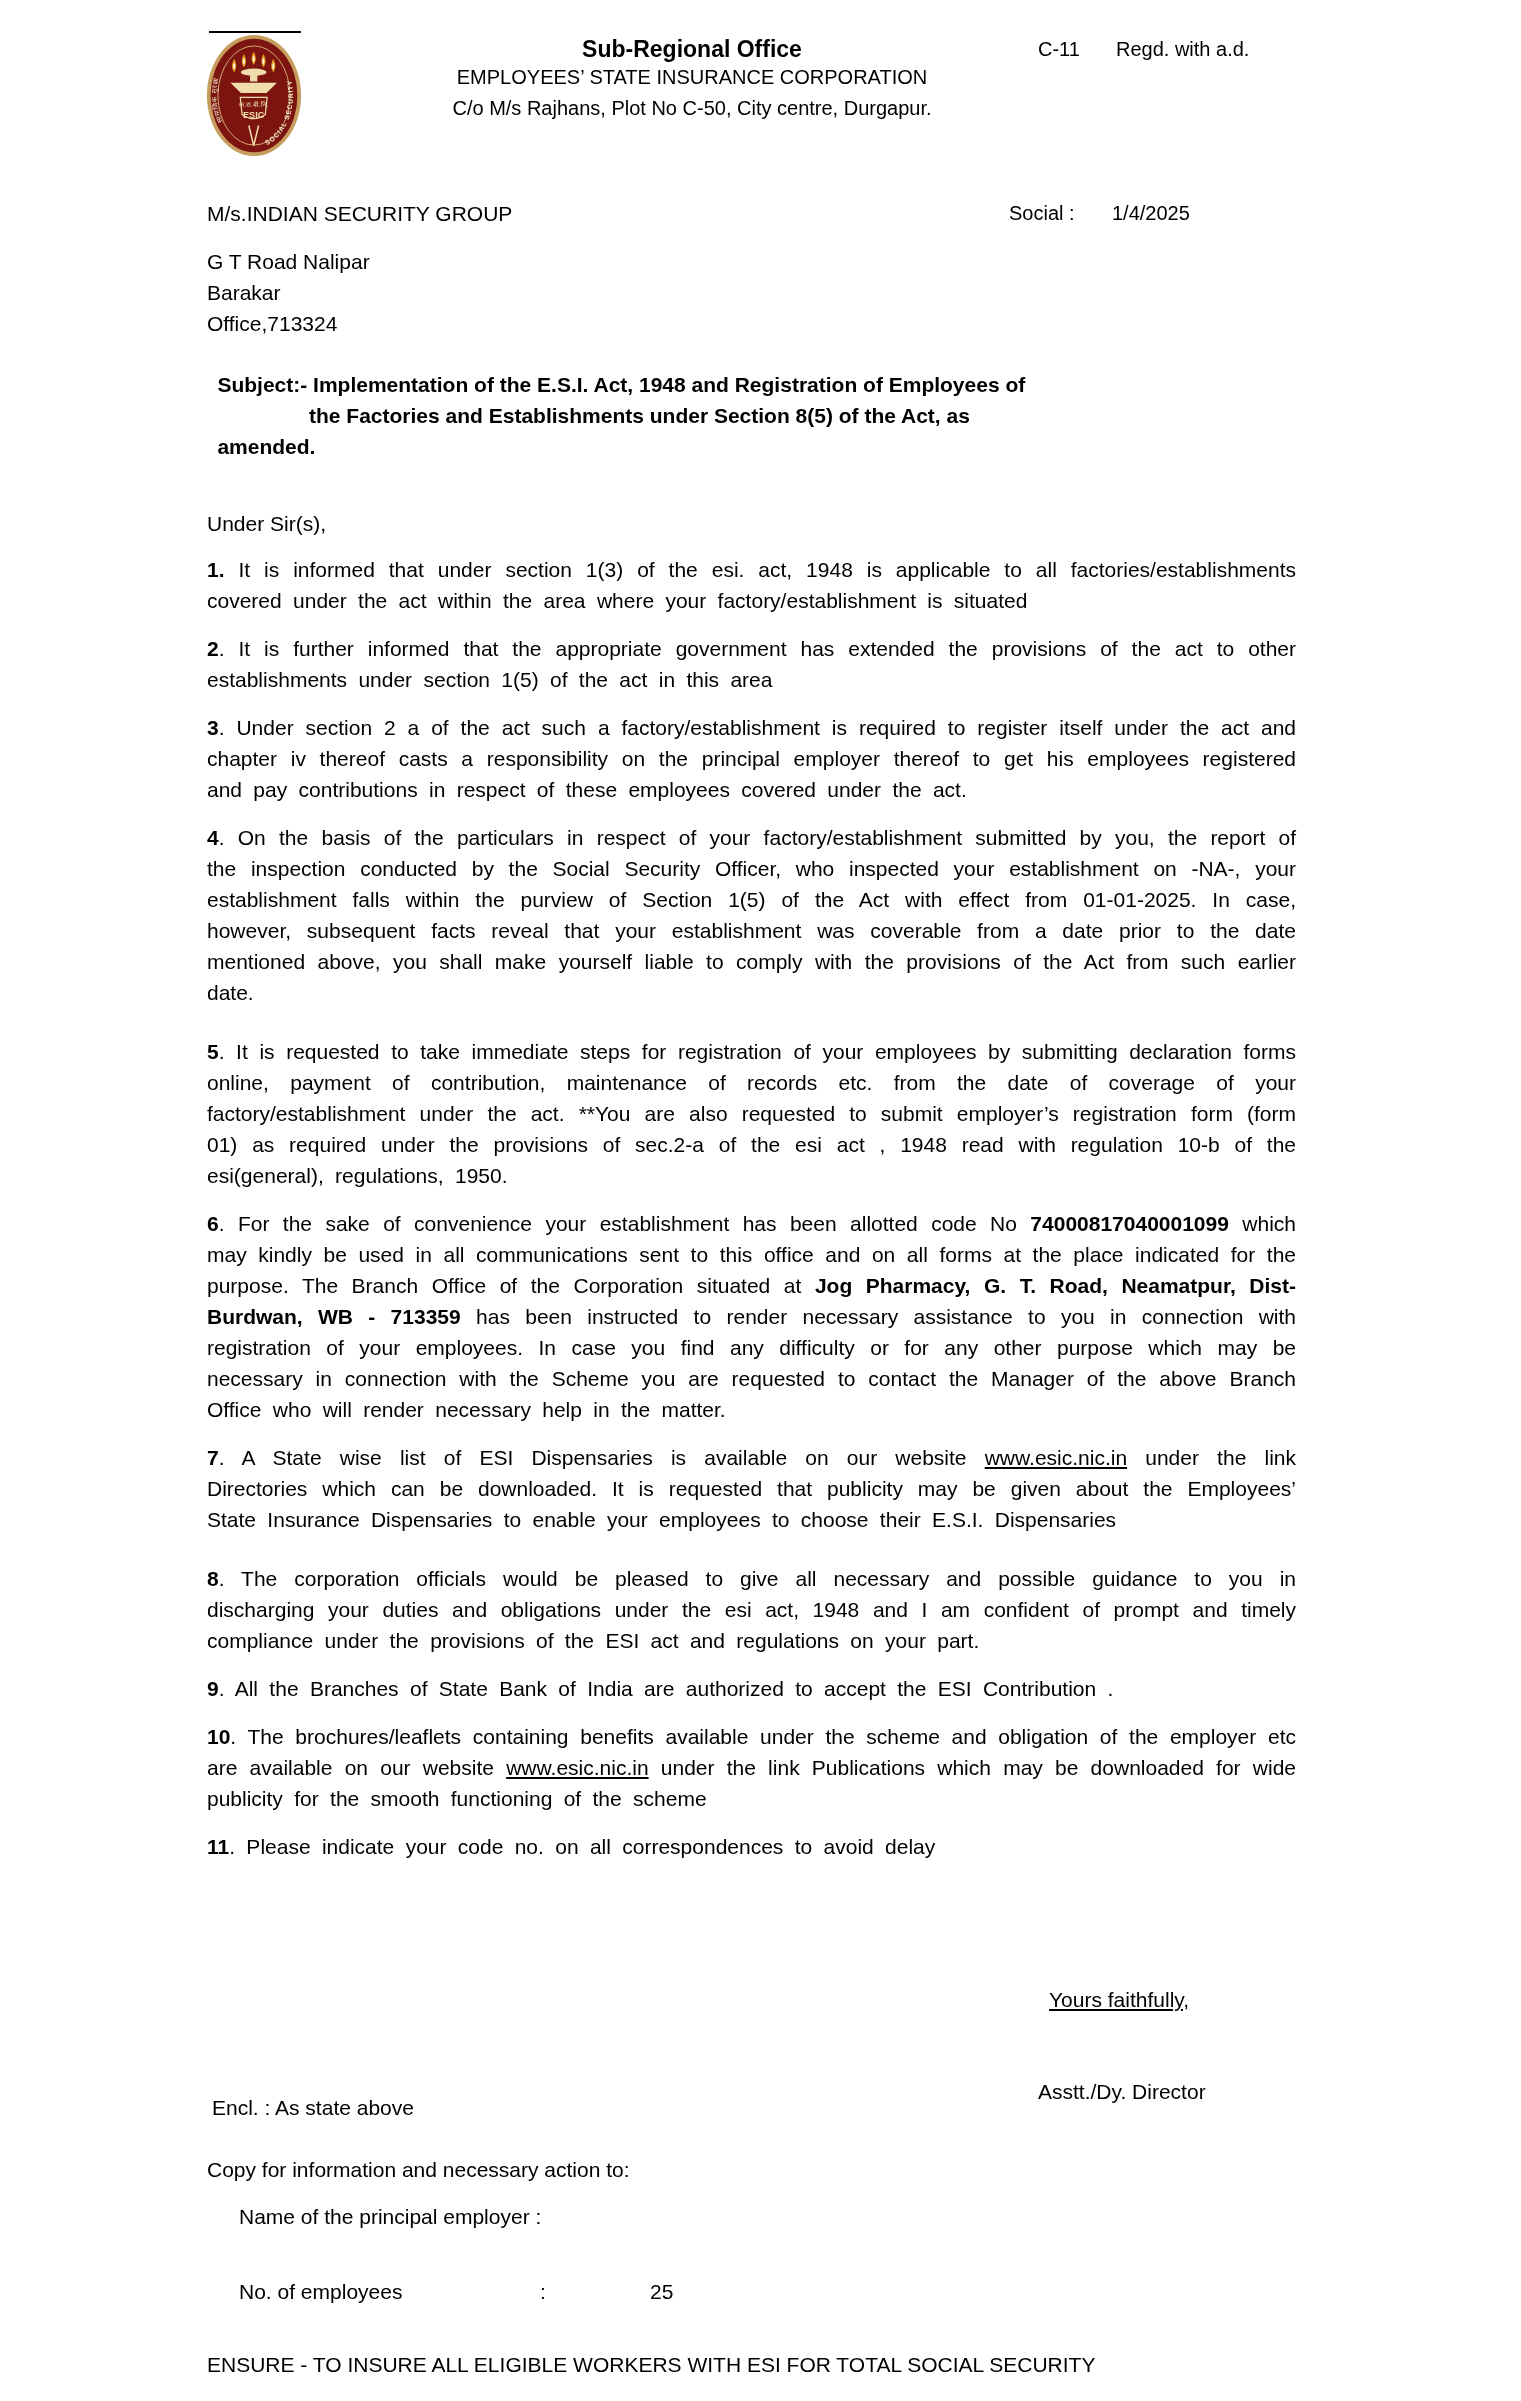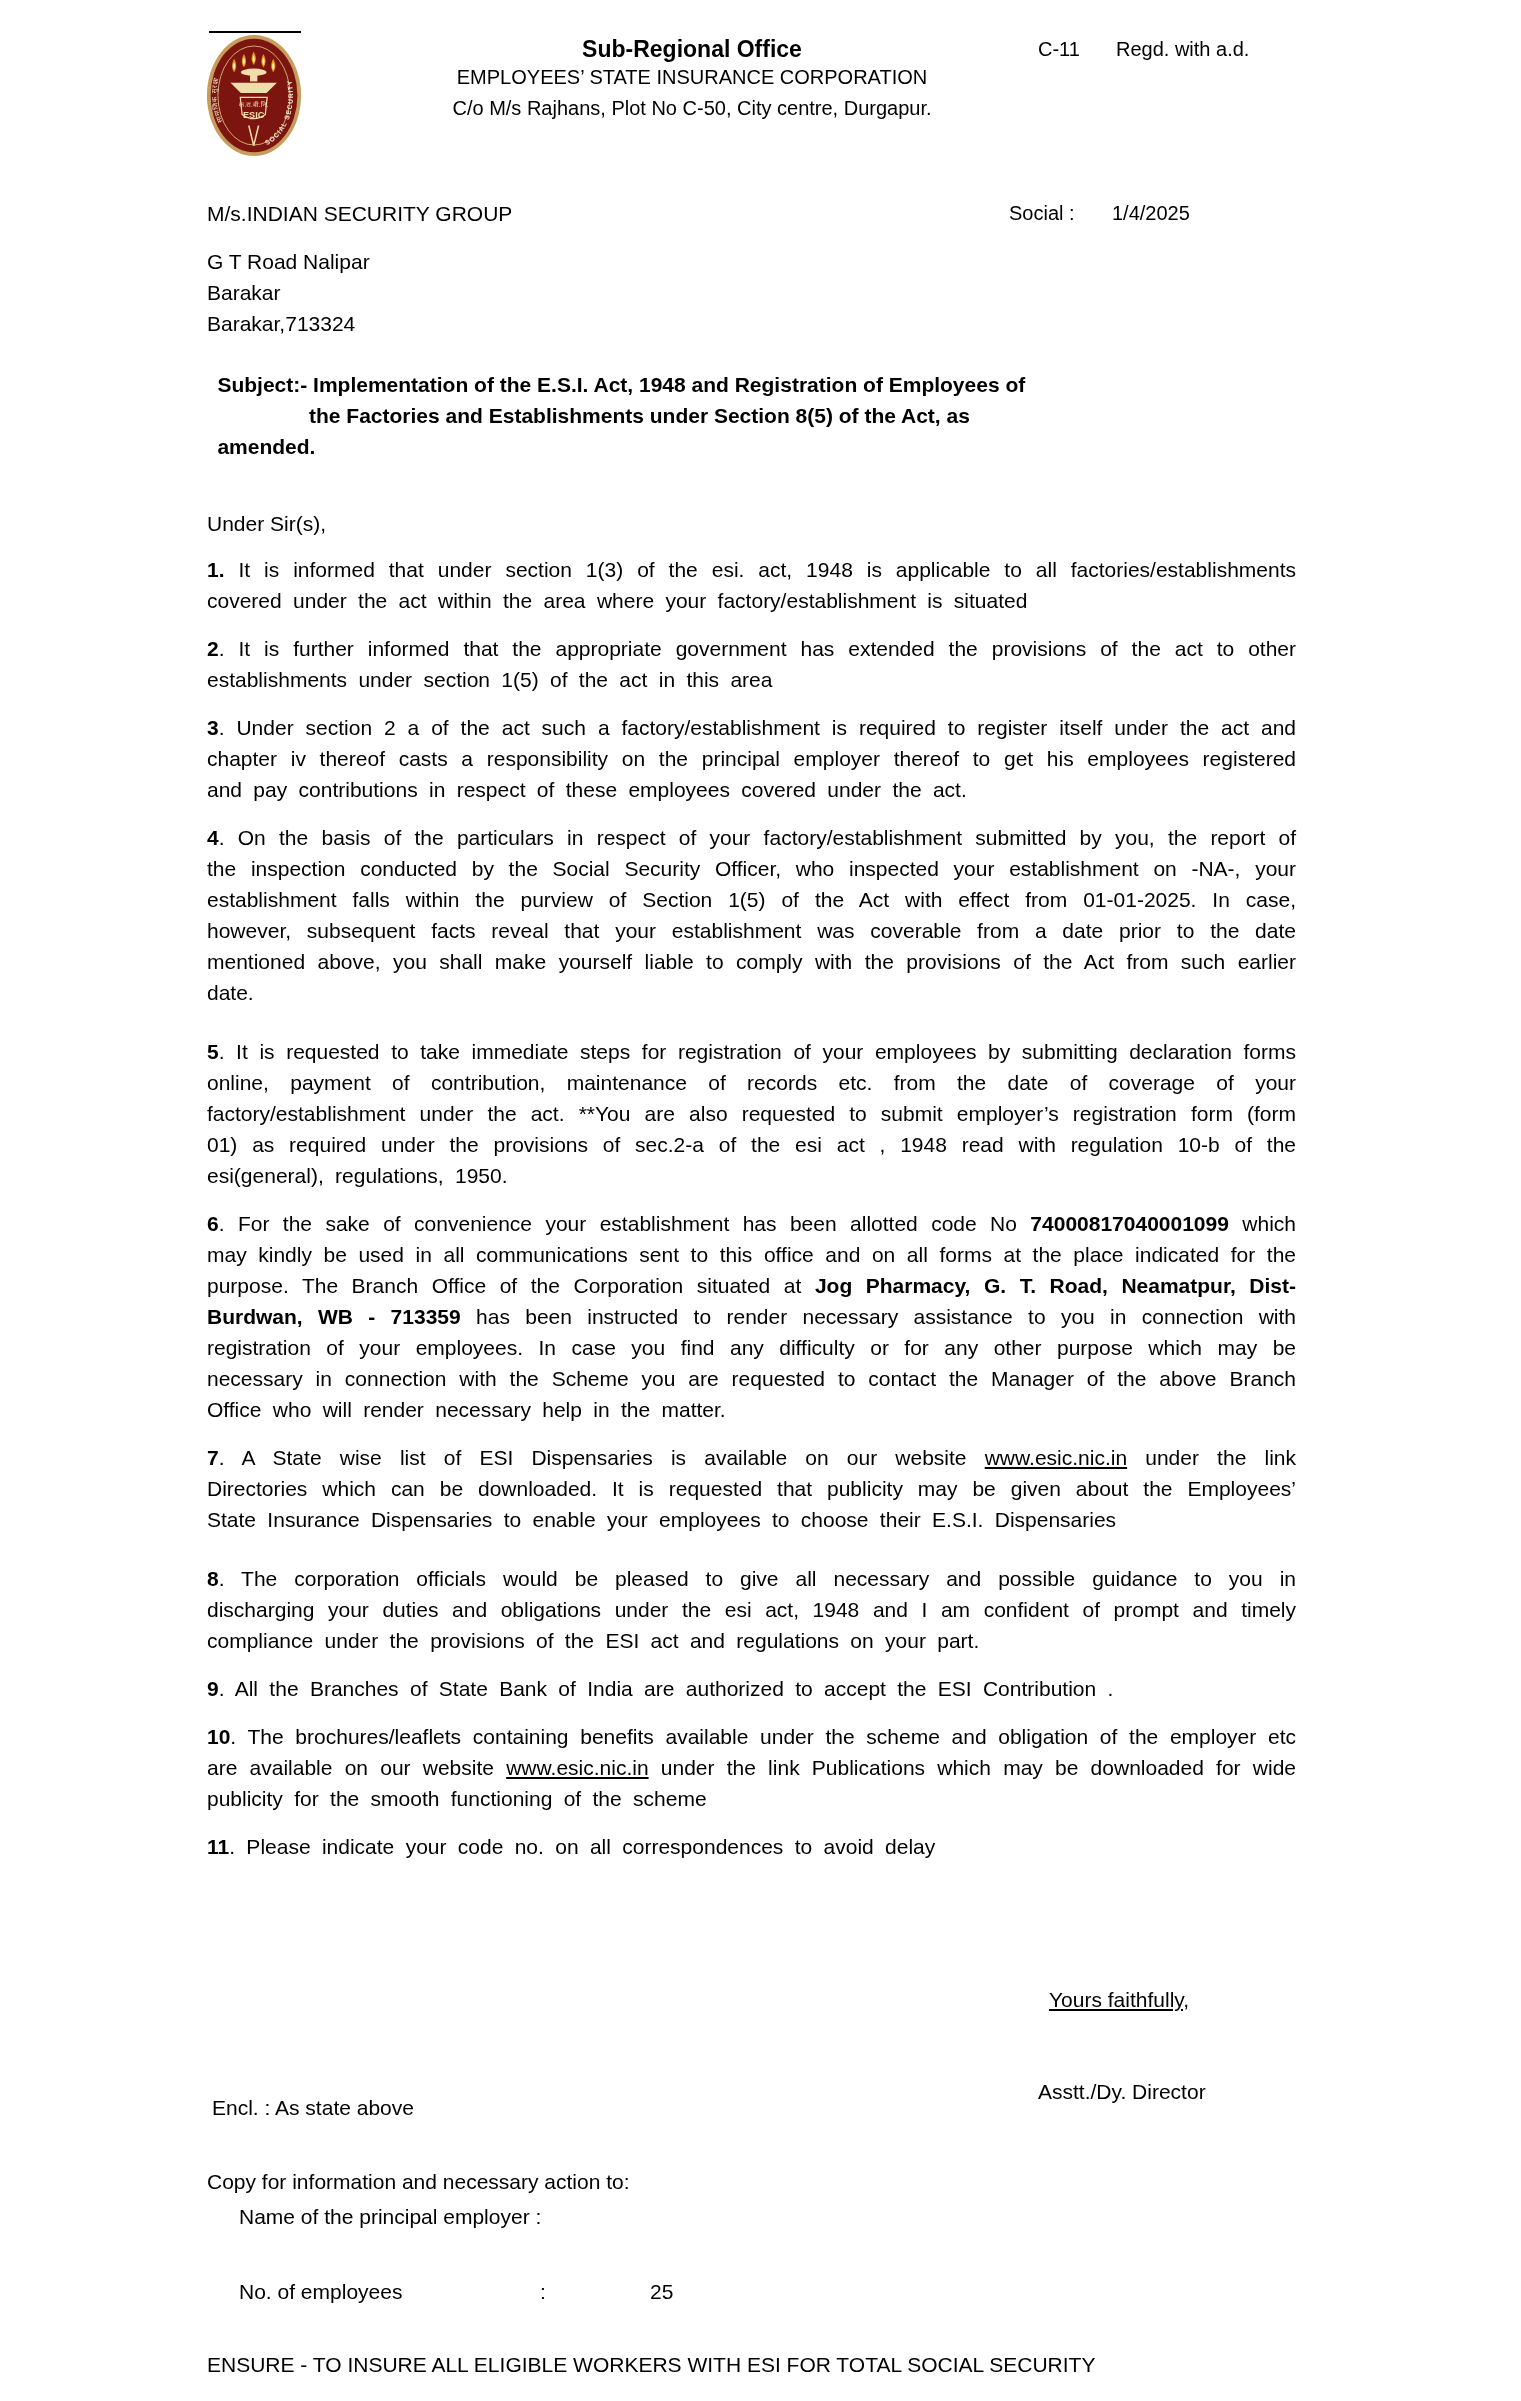--- a/index.html
+++ b/index.html
@@ -25,21 +25,21 @@
   .subject .s-ind1{padding-left:10.4px;}
   .subject .s-ind2{padding-left:102px;}
   .salutation{margin-top:46px;}
   .para{margin:17px 0 0 0;text-align:justify;word-spacing:5.5px;}
   .para.first{margin-top:15.3px;}
   .para.mt-lg{margin-top:28px;}
   
   .yours{position:absolute;left:1049px;top:1984px;font-size:21px;line-height:31px;text-decoration:underline;}
   .desig{position:absolute;left:1038px;top:2076px;font-size:21px;line-height:31px;}
   .encl{position:absolute;left:212px;top:2092px;font-size:21px;line-height:31px;}
-  .copy{position:absolute;left:207px;top:2154px;font-size:21px;line-height:31px;margin-top:12px;}
+  .copy{position:absolute;left:207px;top:2154px;font-size:21px;line-height:31px;}
   .principal{position:absolute;left:239px;top:2201px;font-size:21px;line-height:31px;}
   .emp-label{position:absolute;left:239px;top:2276px;font-size:21px;line-height:31px;}
   .emp-colon{position:absolute;left:540px;top:2276px;font-size:21px;line-height:31px;}
   .emp-value{position:absolute;left:650px;top:2276px;font-size:21px;line-height:31px;}
   .footer{position:absolute;left:207px;top:2349px;font-size:21px;line-height:31px;}
 </style>
 </head>
 <body>
 
 <div class="page">
@@ -104,21 +104,21 @@
   <div class="h-code">C-11</div>
   <div class="h-regd">Regd. with a.d.</div>
 
   <div class="dated-label">Social :</div>
   <div class="dated-value">1/4/2025</div>
 
   <div class="content">
     <div class="line">M/s.INDIAN SECURITY GROUP</div>
     <div class="line addr-first">G T Road Nalipar</div>
     <div class="line">Barakar</div>
-    <div class="line">Barakar,713324</div>
+    <div class="line">Office,713324</div>
 
     <div class="subject">
       <div class="line s-ind1">Subject:- Implementation of the E.S.I. Act, 1948 and Registration of Employees of</div>
       <div class="line s-ind2">the Factories and Establishments under Section 8(5) of the Act, as</div>
       <div class="line s-ind1">amended.</div>
     </div>
 
     <div class="salutation line">Under Sir(s),</div>
 
     <p class="para first"><span class="b">1.</span><span> It is informed that under section 1(3) of the esi. act, 1948 is applicable to all factories/establishments covered under the act within the area where your factory/establishment is situated</span></p>

